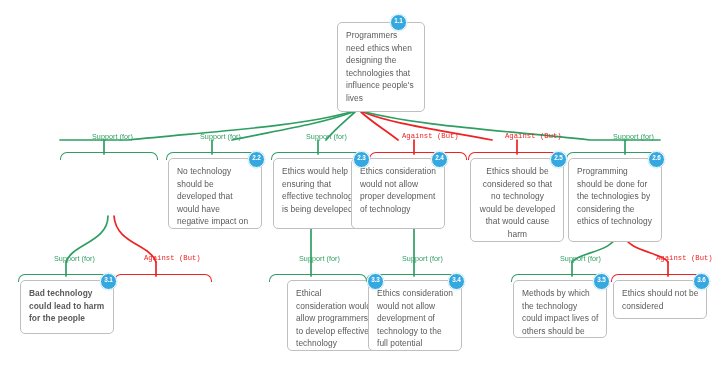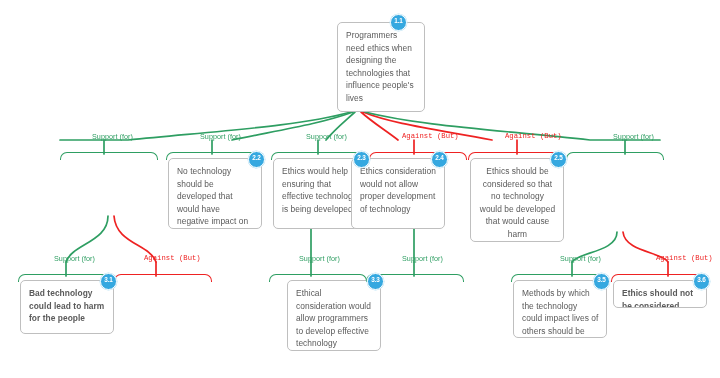--- a/index.html
+++ b/index.html
@@ -176,52 +176,64 @@
 
   <div class="bracket against" style="left:468px; top:152px; width:98px; height:8px;"></div>
   <div class="node" style="left:470px; top:158px; width:94px; height:84px;">
     <div class="node-box" style="width:94px; height:84px;text-align:center;">
       <span>Ethics should be considered so that no technology would be developed that would cause harm</span>
     </div>
     <div class="badge" style="left:80px; top:-7px;">2.5</div>
   </div>
 
   <div class="bracket" style="left:566px; top:152px; width:98px; height:8px;"></div>
+  <div class="node" style="left:568px; top:158px; width:94px; height:84px;">
+    <div class="node-box" style="width:94px; height:84px;">
+      <span>Programming should be done for the technologies by considering the ethics of technology</span>
+    </div>
+    <div class="badge" style="left:80px; top:-7px;">2.6</div>
+  </div>
 
   <div class="bracket" style="left:18px; top:274px; width:98px; height:8px;"></div>
   <div class="node" style="left:20px; top:280px; width:94px; height:45px;">
     <div class="node-box" style="width:94px; height:54px;font-weight:bold;">
       <span>Bad technology could lead to harm for the people</span>
     </div>
     <div class="badge" style="left:80px; top:-7px;">3.1</div>
   </div>
 
   <div class="bracket against" style="left:114px; top:274px; width:98px; height:8px;"></div>
 
   <div class="bracket" style="left:269px; top:274px; width:98px; height:8px;"></div>
   <div class="node" style="left:271px; top:280px; width:94px; height:71px;margin-left:16px;">
     <div class="node-box" style="width:94px; height:71px;">
       <span>Ethical consideration would allow programmers to develop effective technology</span>
     </div>
     <div class="badge" style="left:80px; top:-7px;">3.3</div>
   </div>
 
   <div class="bracket" style="left:366px; top:274px; width:98px; height:8px;"></div>
+  <div class="node" style="left:368px; top:280px; width:94px; height:71px;">
+    <div class="node-box" style="width:94px; height:71px;">
+      <span>Ethics consideration would not allow development of technology to the full potential</span>
+    </div>
+    <div class="badge" style="left:80px; top:-7px;">3.4</div>
+  </div>
 
   <div class="bracket" style="left:511px; top:274px; width:98px; height:8px;"></div>
   <div class="node" style="left:513px; top:280px; width:94px; height:58px;">
     <div class="node-box" style="width:94px; height:58px;">
       <span>Methods by which the technology could impact lives of others should be considered</span>
     </div>
     <div class="badge" style="left:80px; top:-7px;">3.5</div>
   </div>
 
   <div class="bracket against" style="left:611px; top:274px; width:98px; height:8px;"></div>
   <div class="node" style="left:613px; top:280px; width:94px; height:32px;">
-    <div class="node-box" style="width:94px; height:28px;font-weight:bold;">
+    <div class="node-box" style="width:94px; height:39px;">
       <span>Ethics should not be considered</span>
     </div>
     <div class="badge" style="left:80px; top:-7px;">3.6</div>
   </div>
 
   <div class="edge-label" style="left:76px; top:132px;">Support (for)</div>
   <div class="edge-label" style="left:184px; top:132px;">Support (for)</div>
   <div class="edge-label" style="left:290px; top:132px;">Support (for)</div>
   <div class="edge-label against" style="left:386px; top:132px;">Against (But)</div>
   <div class="edge-label against" style="left:489px; top:132px;">Against (But)</div>

